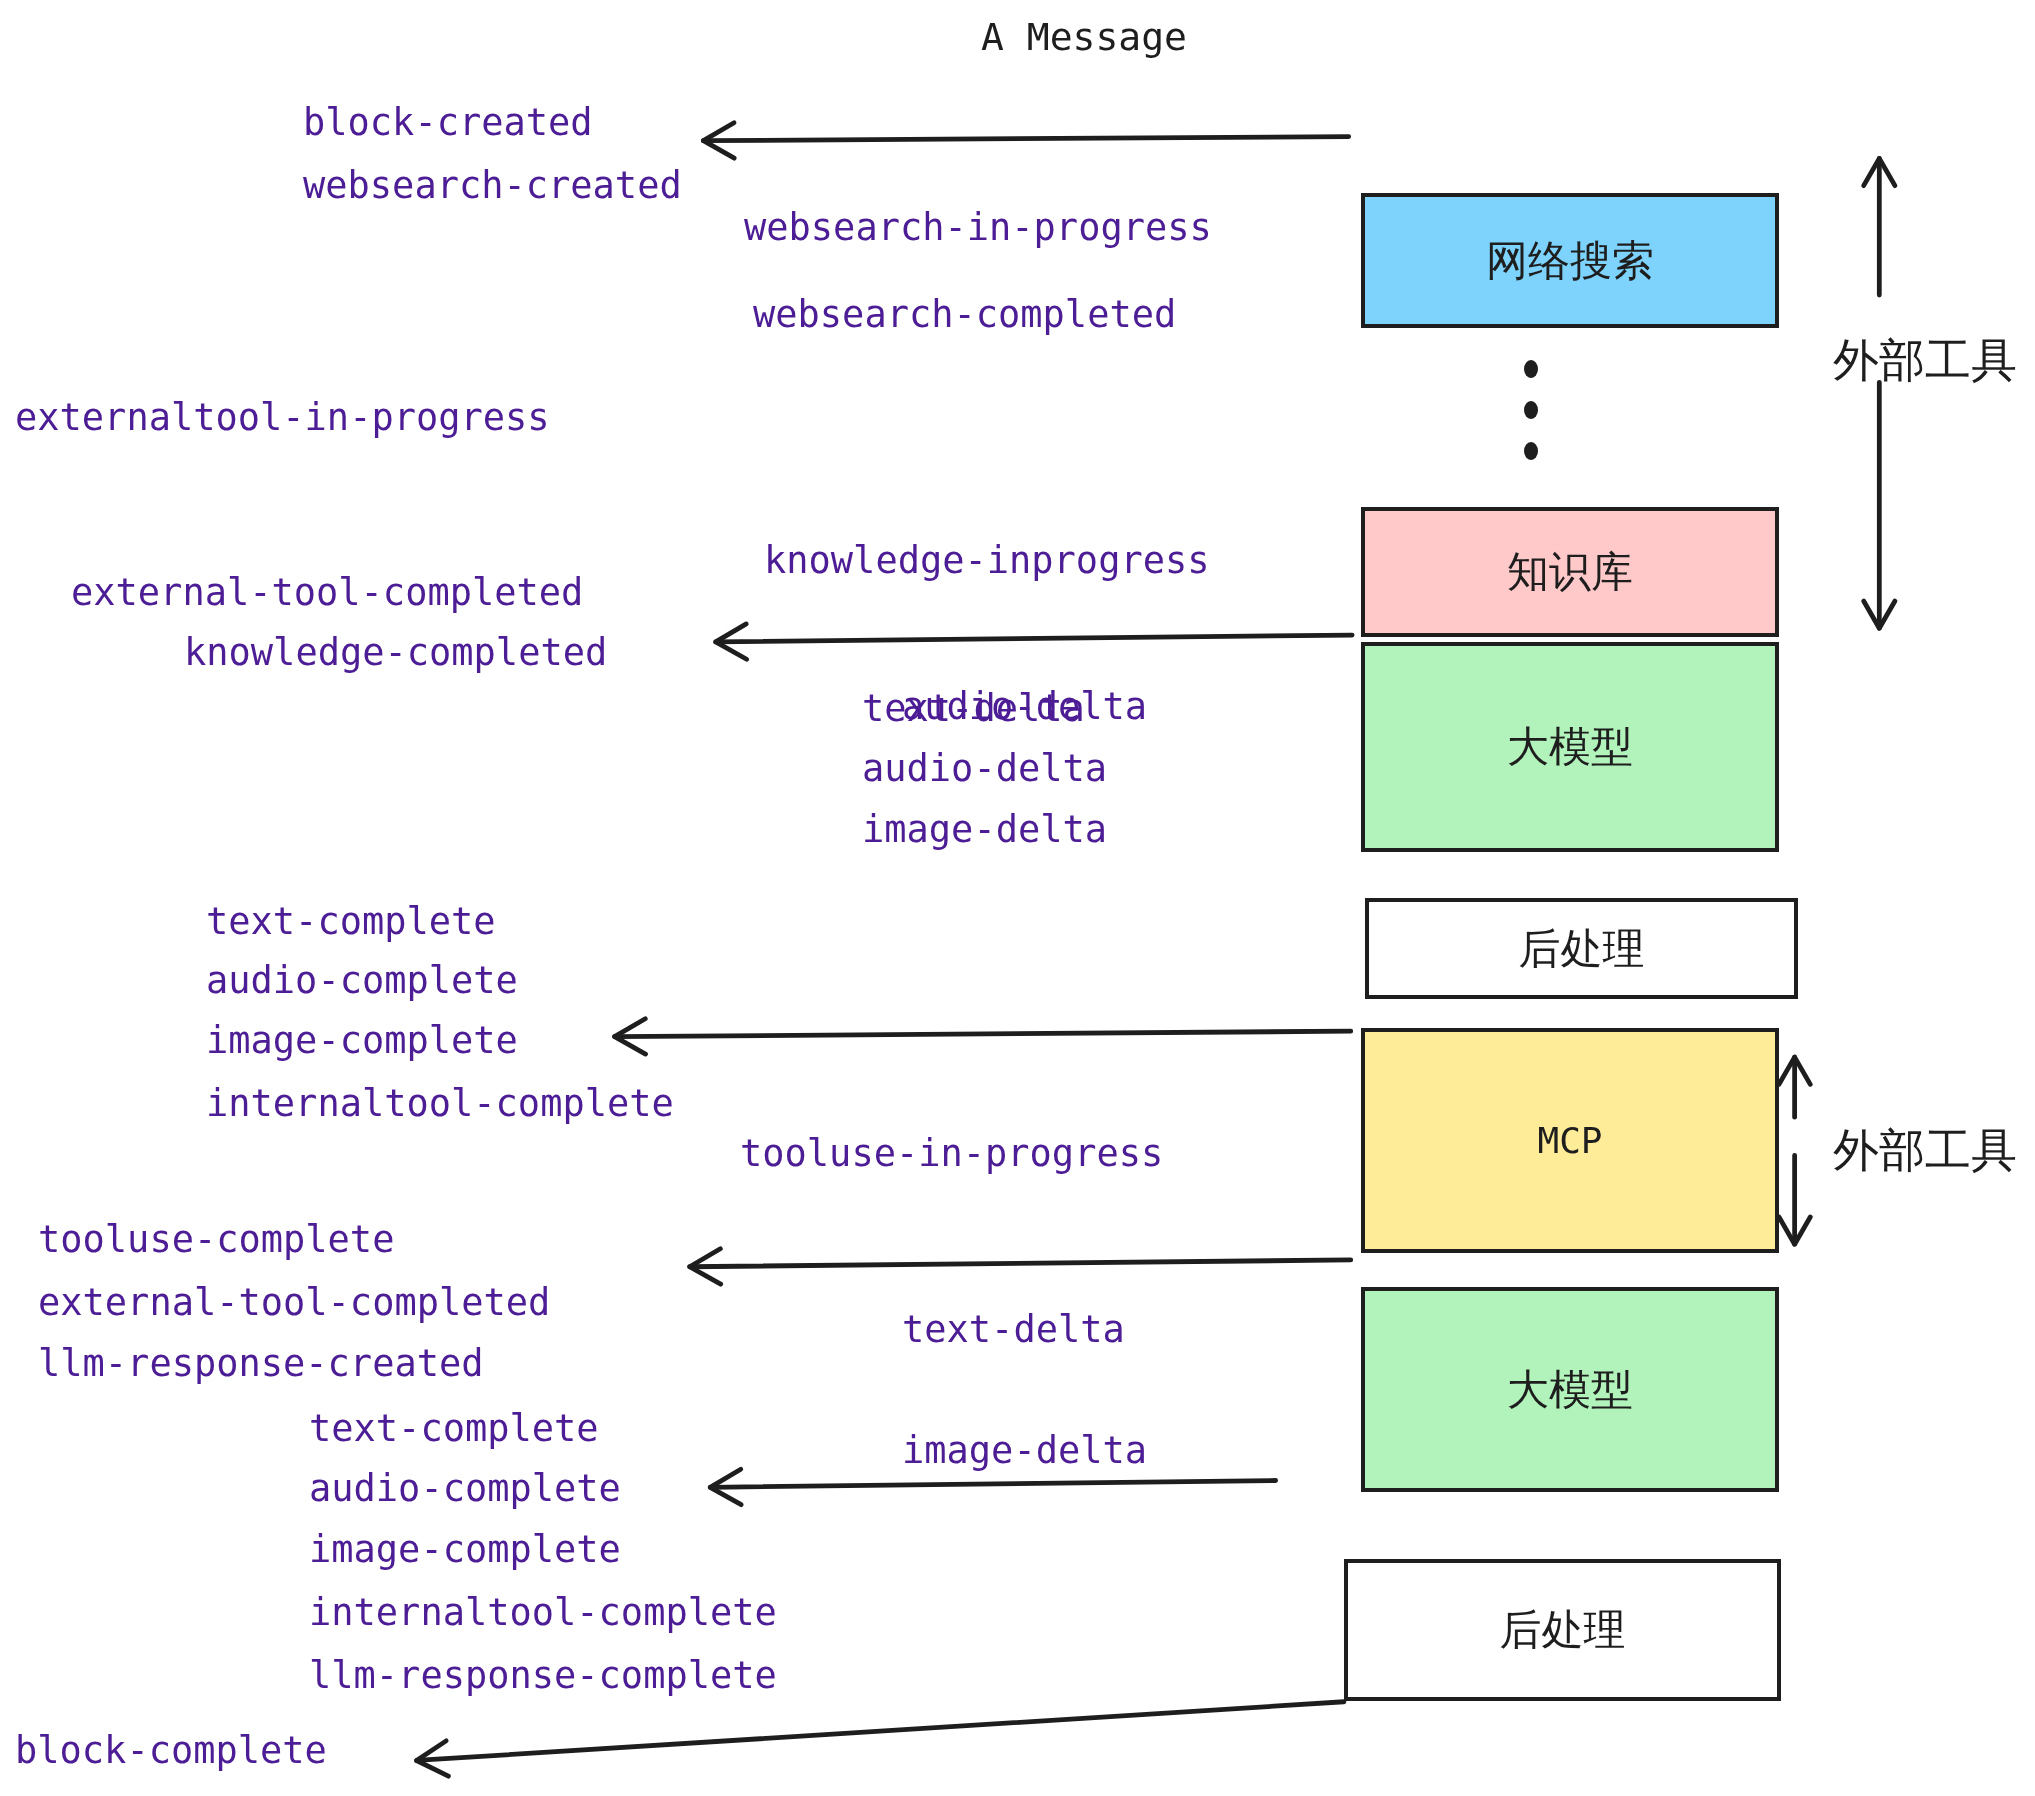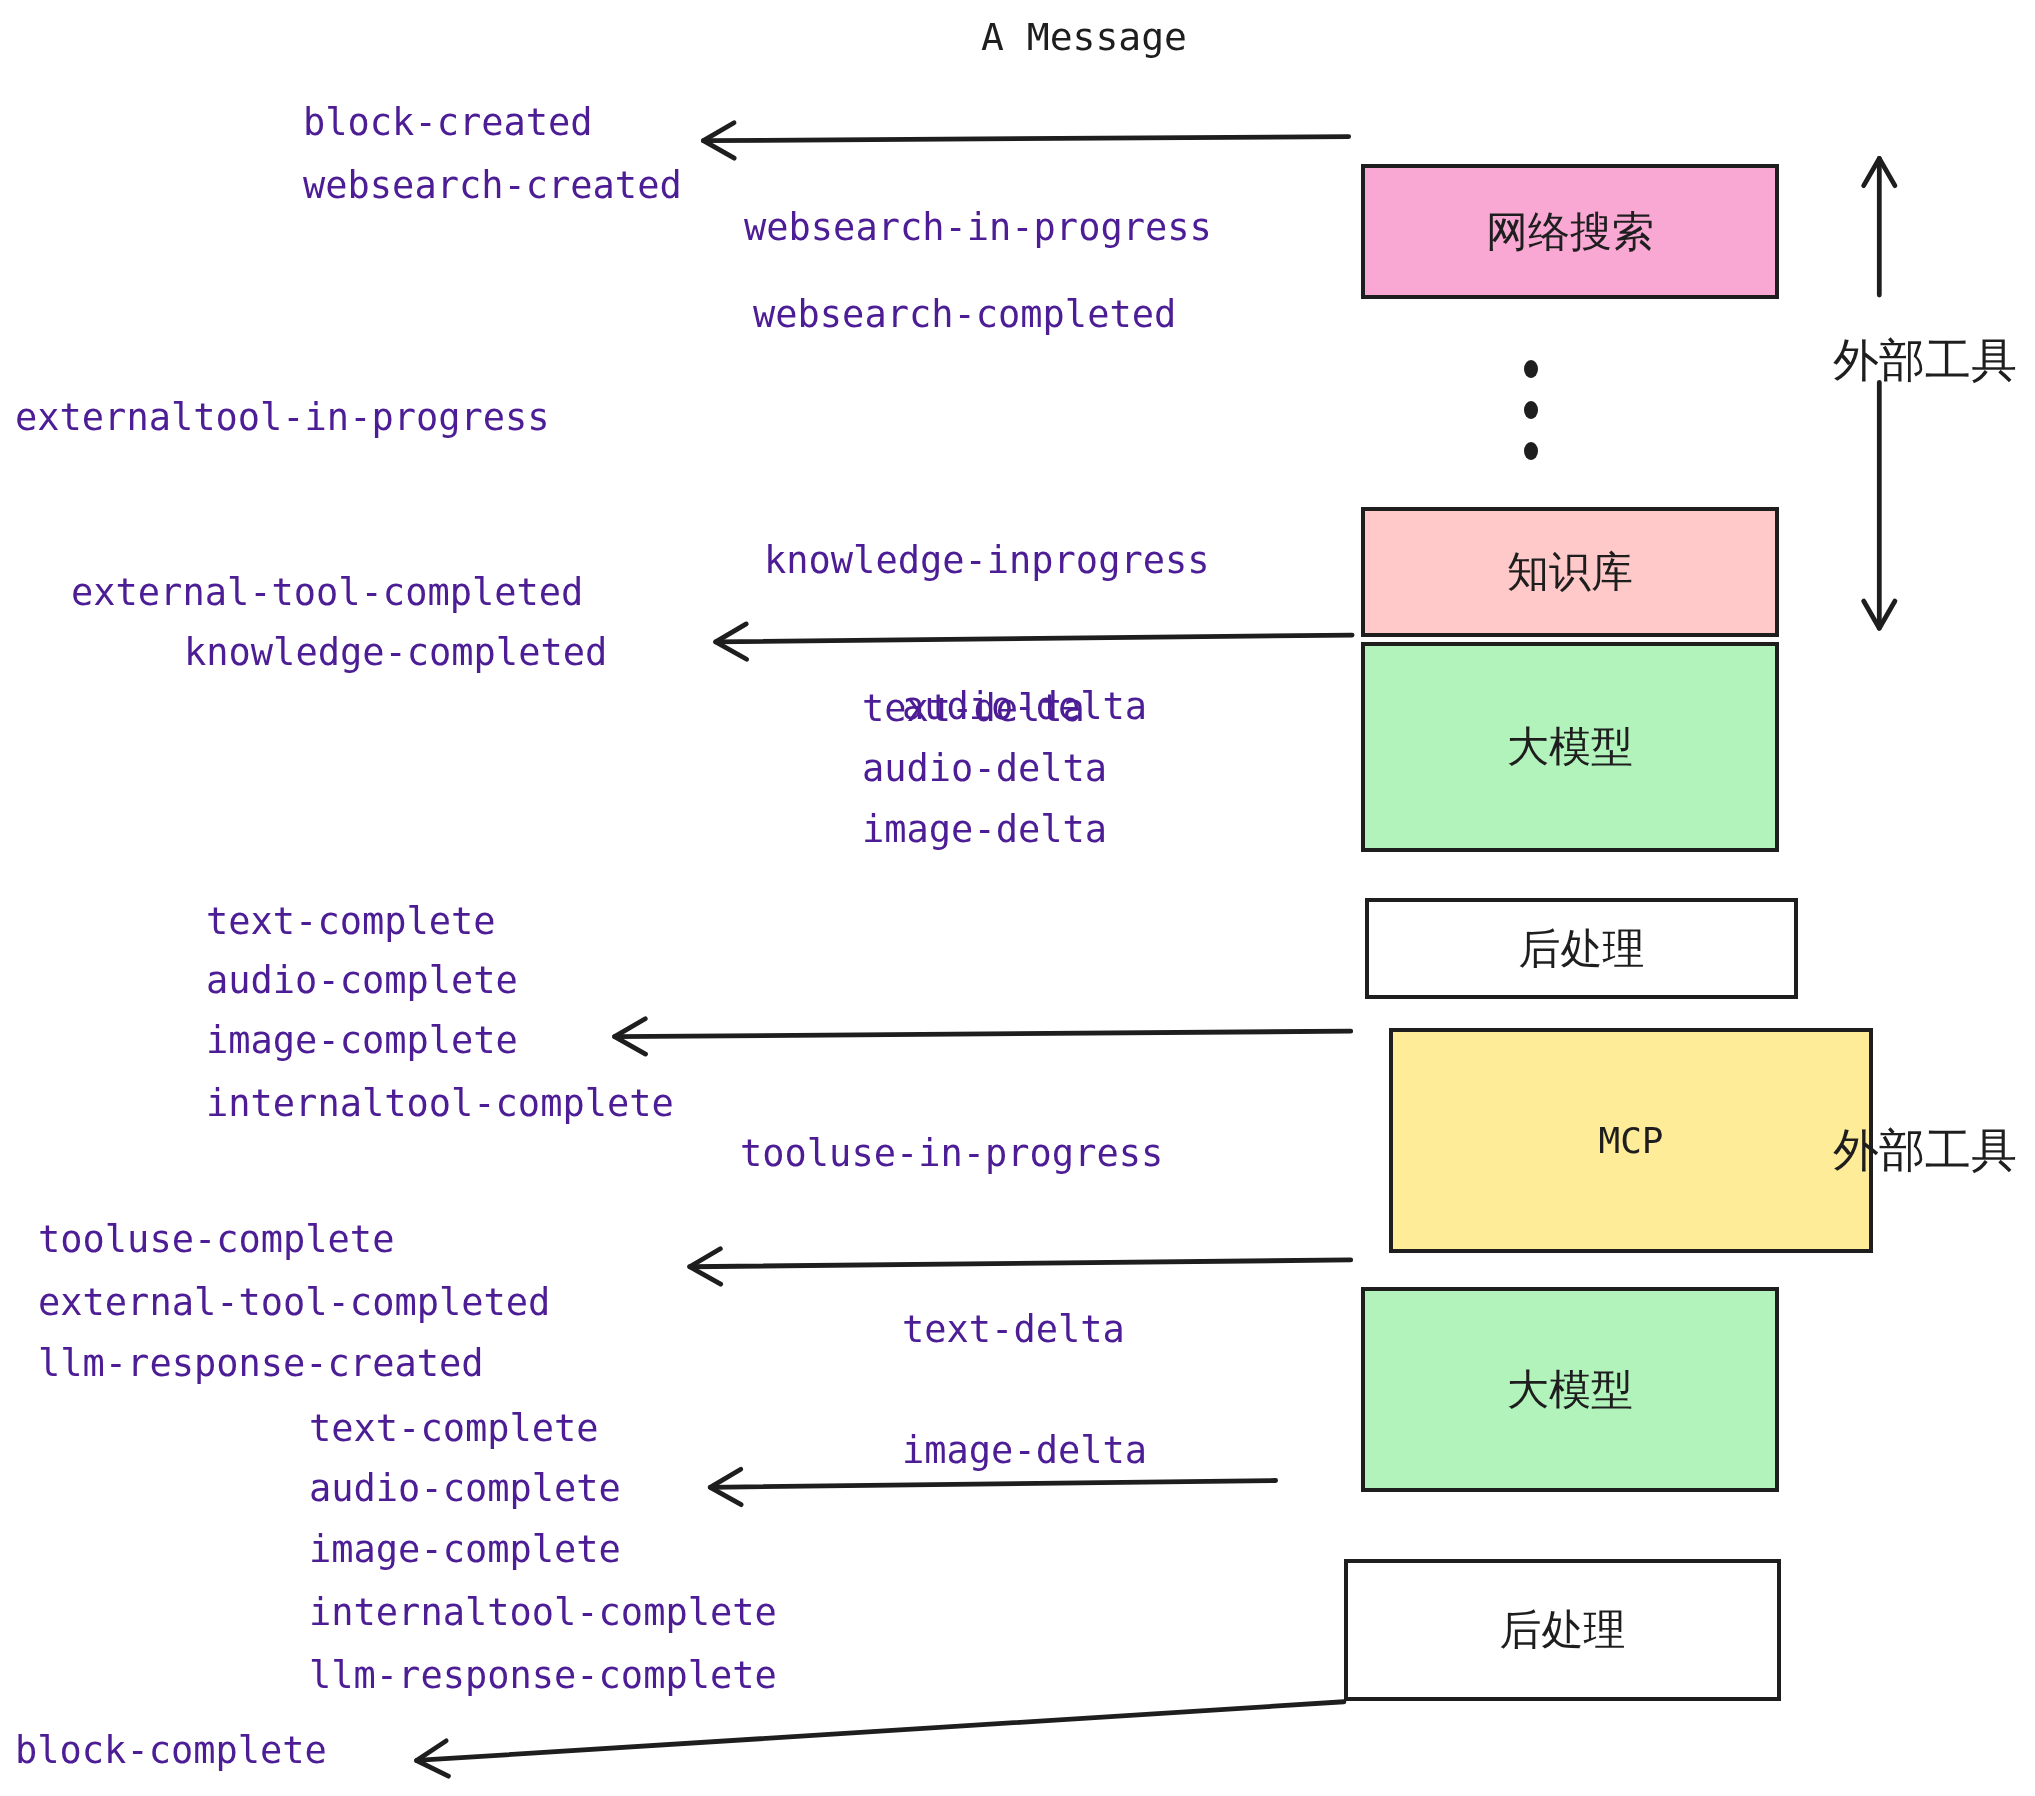--- a/index.html
+++ b/index.html
@@ -70,33 +70,33 @@
         <g>
           <path d="M 2628 1692 L 2628 1822"></path>
           <path d="M 2605.0799644490553 1782.116770813493 L 2628 1822 L 2650.9200355509447 1782.116770813493"></path>
         </g>
       </g>
   </svg>
 
   <div class="title" style="left:981px;top:18px;">A Message</div>
 
   <div id="box-layer">
-      <div class="box" style="left: 1361px; top: 164px; width: 418px; height: 135px; background: #f9a8d4;">
+      <div class="box" style="left: 1361px; top: 193px; width: 418px; height: 135px; background: #7dd3fc;">
         <span style="position: static; font-family: &quot;DejaVu Sans&quot;, &quot;Liberation Sans&quot;, sans-serif; font-size: 42px; color: rgb(30, 30, 30);">网络搜索</span>
       </div>
       <div class="box" style="left: 1361px; top: 507px; width: 418px; height: 130px; background: rgb(255, 201, 201);">
         <span style="position: static; font-family: &quot;DejaVu Sans&quot;, &quot;Liberation Sans&quot;, sans-serif; font-size: 42px; color: rgb(30, 30, 30);">知识库</span>
       </div>
       <div class="box" style="left: 1361px; top: 642px; width: 418px; height: 210px; background: rgb(178, 242, 187);">
         <span style="position: static; font-family: &quot;DejaVu Sans&quot;, &quot;Liberation Sans&quot;, sans-serif; font-size: 42px; color: rgb(30, 30, 30);">大模型</span>
       </div>
       <div class="box" style="left: 1365px; top: 898px; width: 433px; height: 101px; background: rgb(255, 255, 255);">
         <span style="position: static; font-family: &quot;DejaVu Sans&quot;, &quot;Liberation Sans&quot;, sans-serif; font-size: 42px; color: rgb(30, 30, 30);">后处理</span>
       </div>
-      <div class="box" style="left: 1361px; top: 1028px; width: 484px; height: 225px; background: rgb(255, 236, 153); margin-left: 28px;">
+      <div class="box" style="left: 1361px; top: 1028px; width: 418px; height: 225px; background: rgb(255, 236, 153);">
         <span style="position: static; font-family: &quot;DejaVu Sans Mono&quot;, &quot;Liberation Mono&quot;, monospace; font-size: 36px; color: rgb(30, 30, 30);">MCP</span>
       </div>
       <div class="box" style="left: 1361px; top: 1287px; width: 418px; height: 205px; background: rgb(178, 242, 187);">
         <span style="position: static; font-family: &quot;DejaVu Sans&quot;, &quot;Liberation Sans&quot;, sans-serif; font-size: 42px; color: rgb(30, 30, 30);">大模型</span>
       </div>
       <div class="box" style="left: 1344px; top: 1559px; width: 437px; height: 142px; background: rgb(255, 255, 255);">
         <span style="position: static; font-family: &quot;DejaVu Sans&quot;, &quot;Liberation Sans&quot;, sans-serif; font-size: 42px; color: rgb(30, 30, 30);">后处理</span>
       </div>
     </div>
   <div id="label-layer">

